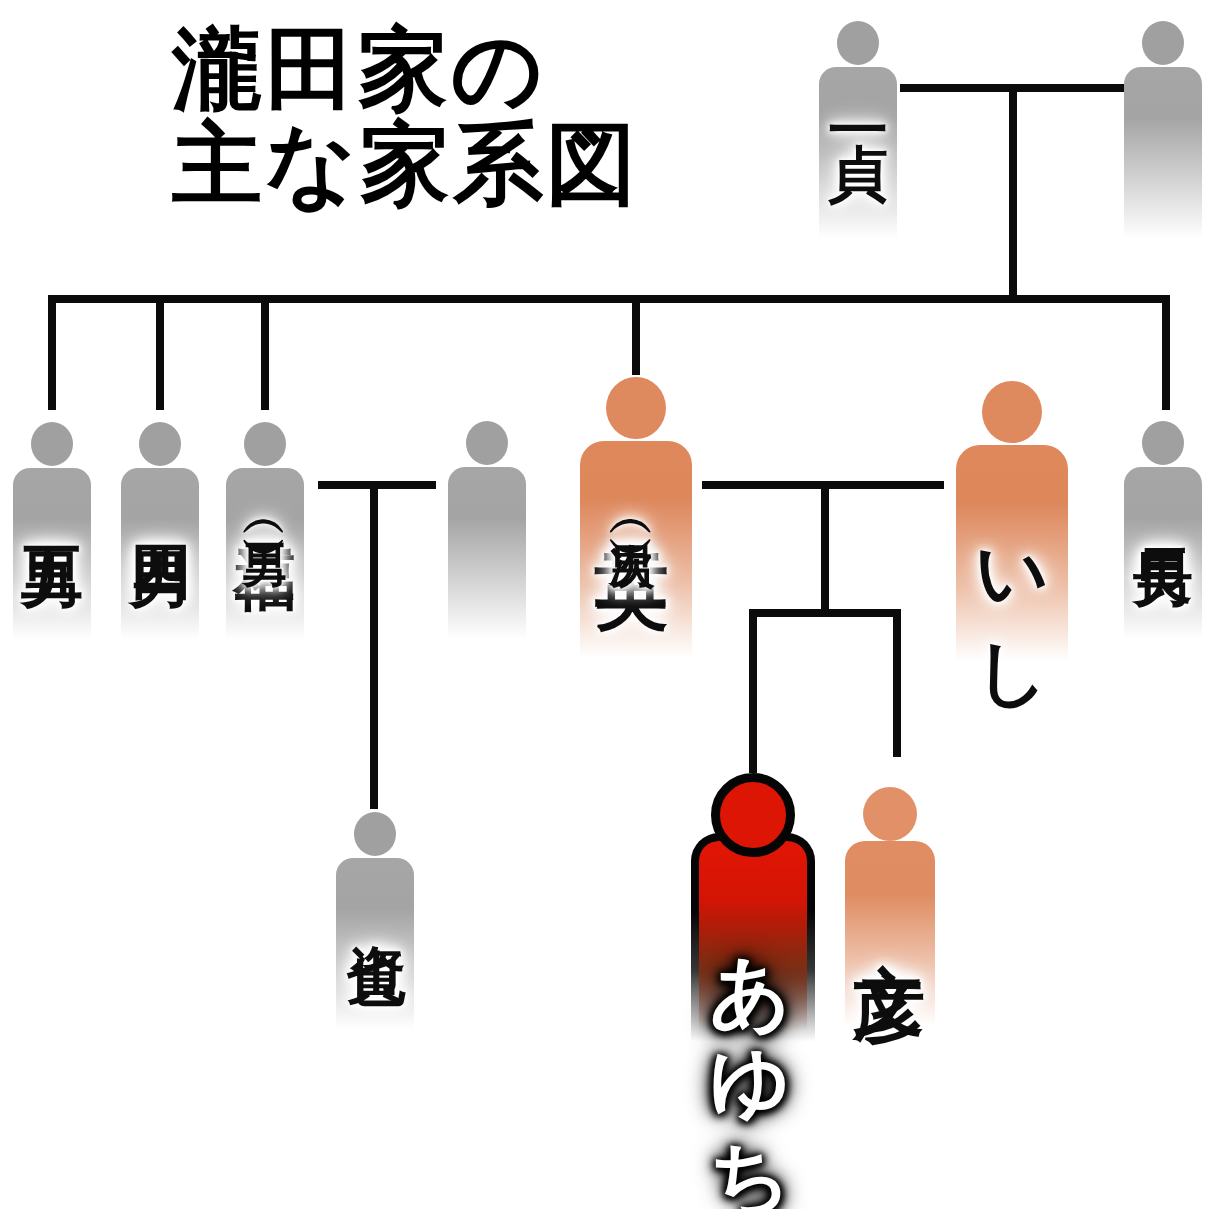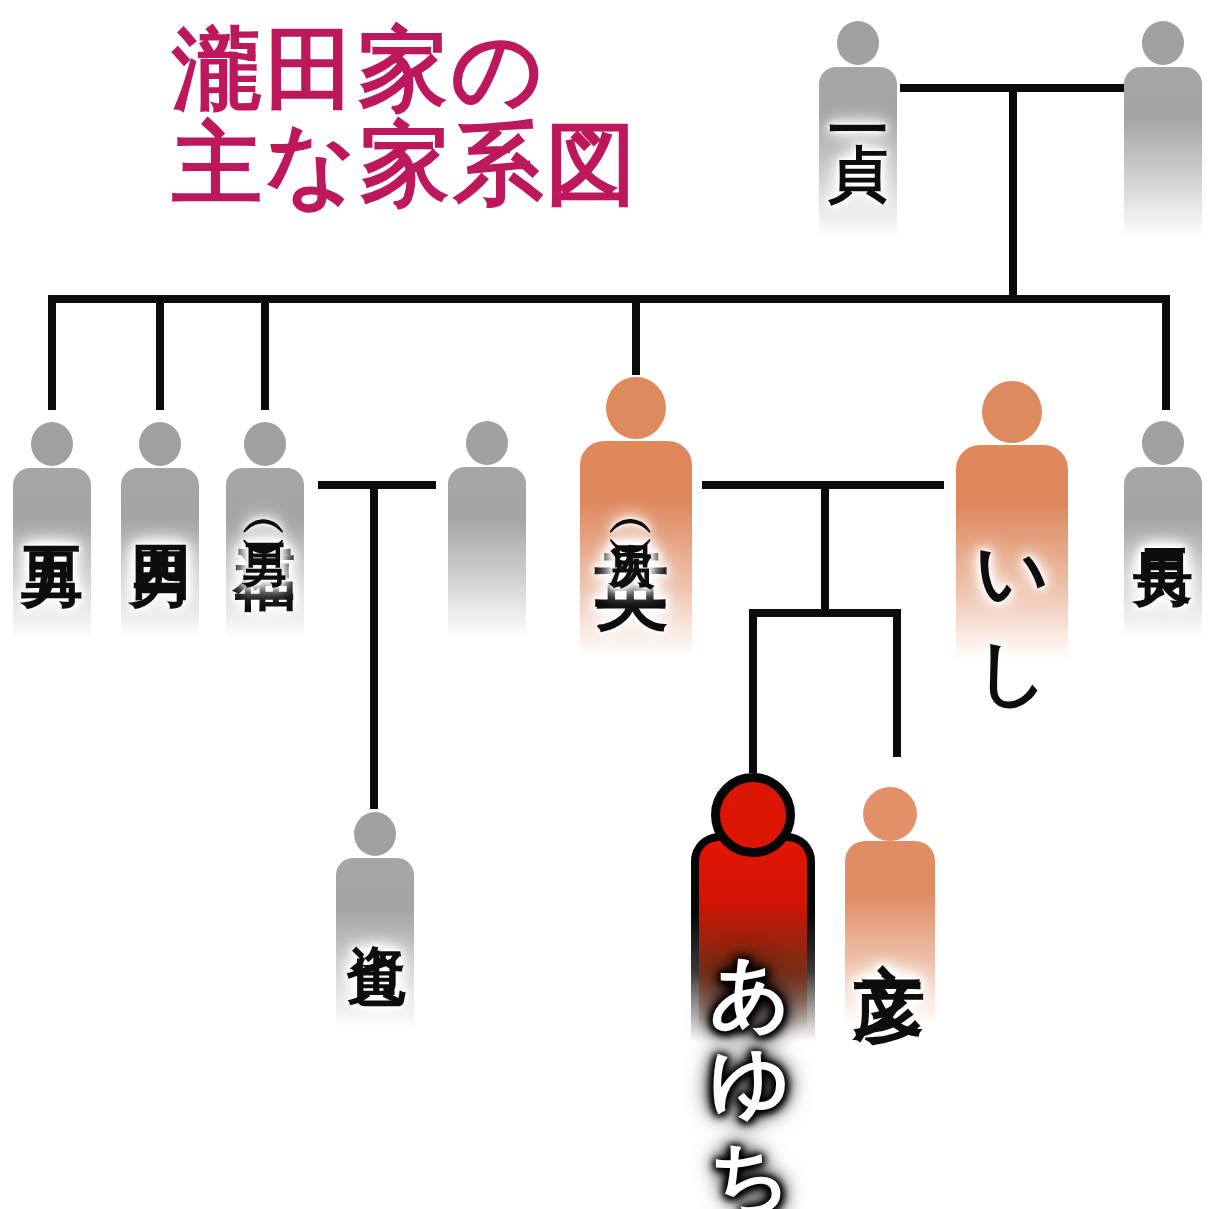--- a/index.html
+++ b/index.html
@@ -7,21 +7,21 @@
     position:relative;
     width:1220px;height:1209px;
     background:#ffffff;
     overflow:hidden;
     font-family:"Liberation Sans","DejaVu Sans",sans-serif;
   }
   
   .title{
     position:absolute;left:172px;top:22px;
     font-size:90px;font-weight:bold;line-height:1.06;
-    letter-spacing:3px;color:#be185d;
+    letter-spacing:3px;color:#000000;
     font-family:"Liberation Sans","DejaVu Sans",sans-serif;
   }
   
   .line{position:absolute;background:#0b0b0b;}
   
   .person{position:absolute;}
   .head{position:absolute;top:0;left:50%;transform:translateX(-50%);border-radius:50%;}
   .bodyrect{position:absolute;left:0;}
   
   .p-small{width:78px;height:250px;}

